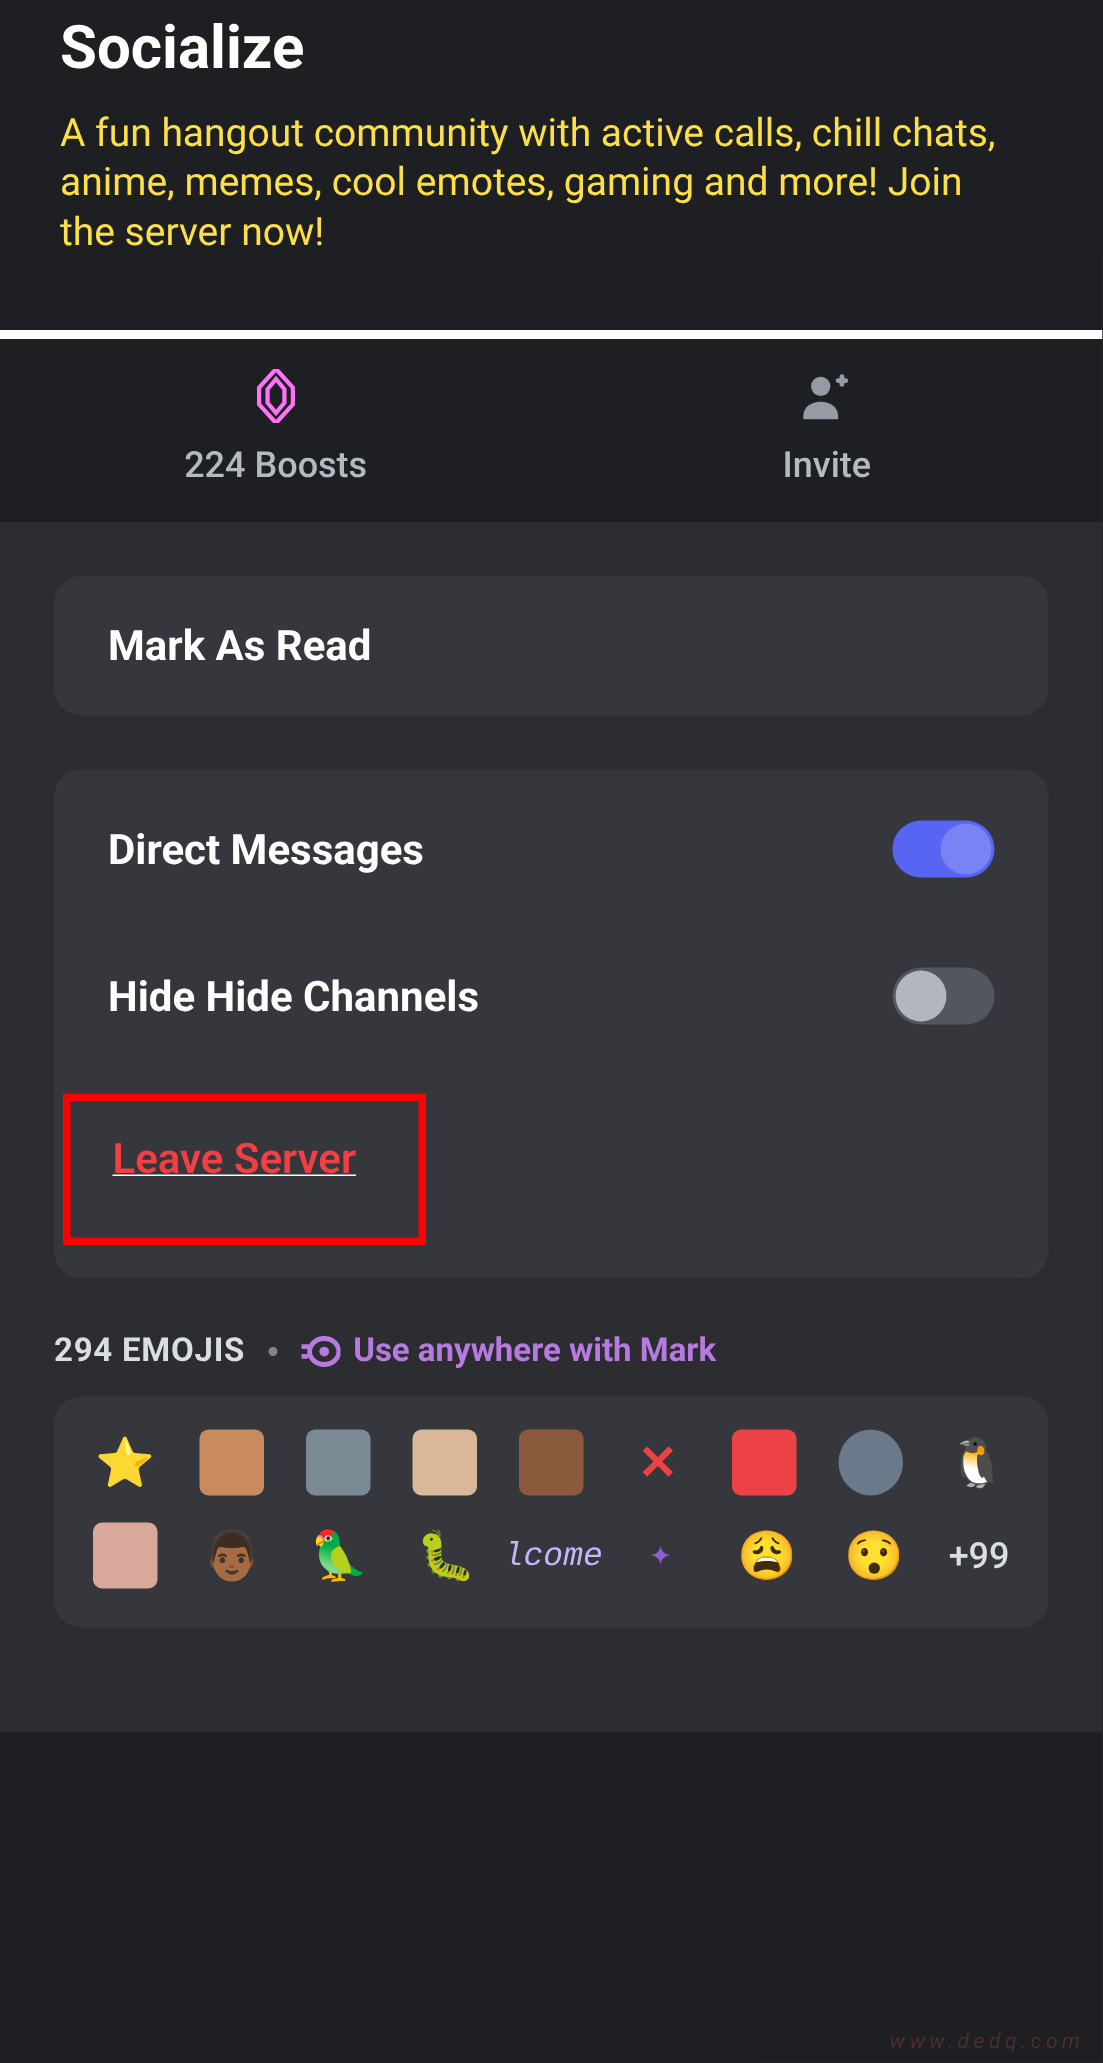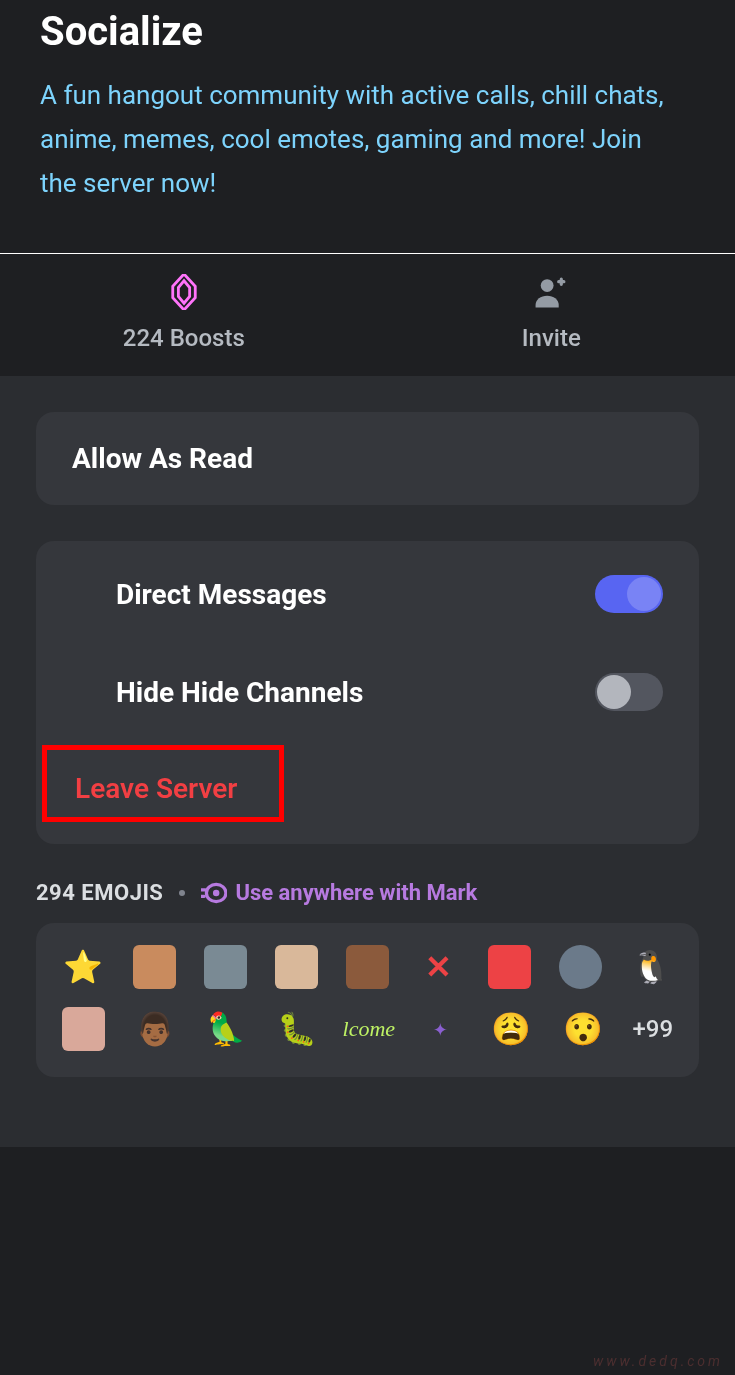--- a/index.html
+++ b/index.html
@@ -15,38 +15,38 @@
     padding: 8px 61px 30px 40px;
   }
   .server-name {
     font-size: 40px;
     font-weight: 700;
     color: #fff;
     margin-bottom: 18px;
   }
   .server-desc {
     font-size: 26px;
-    line-height: 44px;
-    color: #7dd3fc;
+    line-height: 33px;
+    color: #fde047;
     margin-bottom: 18px;
   }
   .stats-row {
     display: flex;
     align-items: center;
     gap: 36px;
     font-size: 24px;
     color: #949ba4;
   }
   .stat { display: flex; align-items: center; gap: 12px; }
   .dot { width: 14px; height: 14px; border-radius: 50%; }
   .dot-green { background: #23a559; }
   .dot-grey { background: #80848e; }
   .action-bar {
     display: flex;
-    border-top: 1px solid #ffffff;
+    border-top: 6px solid #ffffff;
     background: #1e1f22;
     padding: 20px 0 24px 0;
   }
   .action-item {
     flex: 1;
     display: flex;
     flex-direction: column;
     align-items: center;
     gap: 14px;
     color: #b5bac1;
@@ -63,21 +63,21 @@
     border-radius: 18px;
     margin-bottom: 36px;
   }
   .card-row {
     padding: 34px 36px;
     display: flex;
     align-items: center;
     justify-content: space-between;
   }
   .card-row + .card-row { padding-top: 26px; }
-  .row-text { flex: 1; margin-left: 44px; }
+  .row-text { flex: 1; }
   .row-title {
     font-size: 28px;
     font-weight: 700;
     color: #fff;
   }
   .row-sub {
     font-size: 22px;
     color: #949ba4;
     margin-top: 6px;
   }
@@ -88,22 +88,23 @@
   .toggle-knob {
     width: 34px; height: 34px; border-radius: 50%; position: absolute; top: 2px;
   }
   .toggle-on { background: #5865f2; }
   .toggle-on .toggle-knob { background: #7983f5; right: 2px; }
   .toggle-off { background: #53565f; }
   .toggle-off .toggle-knob { background: #b3b6bd; left: 2px; }
   .highlight-box {
     border: 5px solid #ff0000;
     display: inline-block;
-    padding: 22px 42px 12px 28px;
-    margin: 0 0 22px 6px;
+    padding: 22px 42px 36px 28px;
+    margin: 12px 0 22px 6px;
+    text-decoration: underline;
   }
   .highlight-box .row-title { font-size: 28px; font-weight: 600; }
   .card-leave { padding-top: 0; padding-bottom: 0; }
   .emoji-header {
     display: flex; align-items: center; gap: 16px;
     font-size: 22px; font-weight: 700; margin-bottom: 18px;
   }
   .emoji-count { color: #dbdee1; letter-spacing: 0.5px; }
   .emoji-sep { width: 6px; height: 6px; border-radius: 50%; background: #80848e; }
   .nitro-link { color: #b77ae0; display: flex; align-items: center; gap: 8px; }
@@ -159,21 +160,21 @@
         </svg>
     </span>
     <span>Invite</span>
   </div>
 </div>
 
 <div class="content">
 
   <div class="card card-pad-sm">
     <div class="card-row">
-      <span class="row-title">Allow As Read</span>
+      <span class="row-title">Mark As Read</span>
     </div>
   </div>
 
   <div class="card">
     <div class="card-row">
       <div class="row-text">
         <div class="row-title">Direct Messages</div>
       </div>
       <div class="toggle toggle-on">
         <div class="toggle-knob"></div>
@@ -218,21 +219,21 @@
       <span class="emoji nobg" style="color:#ed4245;font-weight:900">✕</span>
       <span class="emoji" style="background:#ed4245"></span>
       <span class="emoji" style="background:#6b7a8a;border-radius:50%"></span>
       <span class="emoji nobg">🐧</span>
     </div>
     <div class="emoji-row">
       <span class="emoji" style="background:#d9a89a"></span>
       <span class="emoji nobg">👨🏾</span>
       <span class="emoji nobg">🦜</span>
       <span class="emoji nobg">🐛</span>
-      <span class="emoji nobg" style="color:#bef264;font-style:italic;font-family:Liberation Serif, serif;font-size:22px">lcome</span>
+      <span class="emoji nobg" style="color:#c4b5fd;font-style:italic;font-family:Liberation Mono, monospace;font-size:22px">lcome</span>
       <span class="emoji nobg" style="font-size:18px;color:#8a5fd0">✦</span>
       <span class="emoji nobg">😩</span>
       <span class="emoji nobg">😯</span>
       <span class="emoji-more">+99</span>
     </div>
   </div>
 
 </div>
 
 <div class="watermark">www.dedq.com</div>

